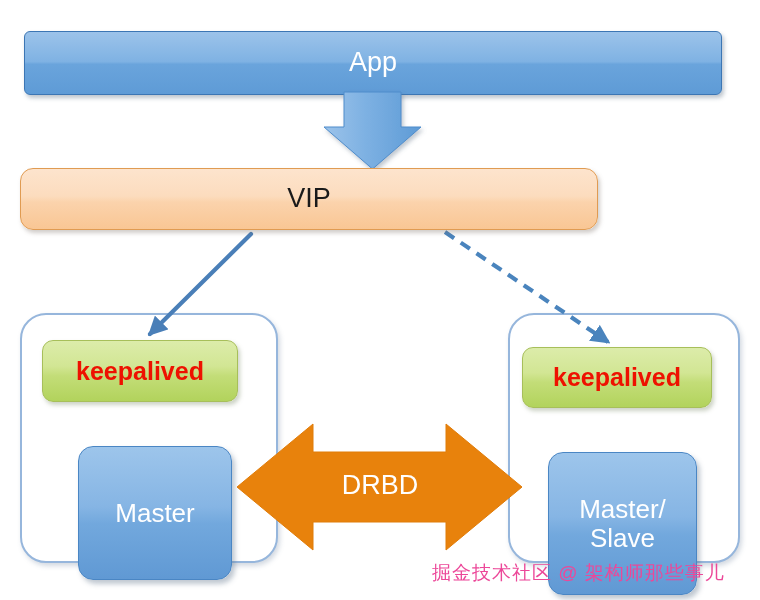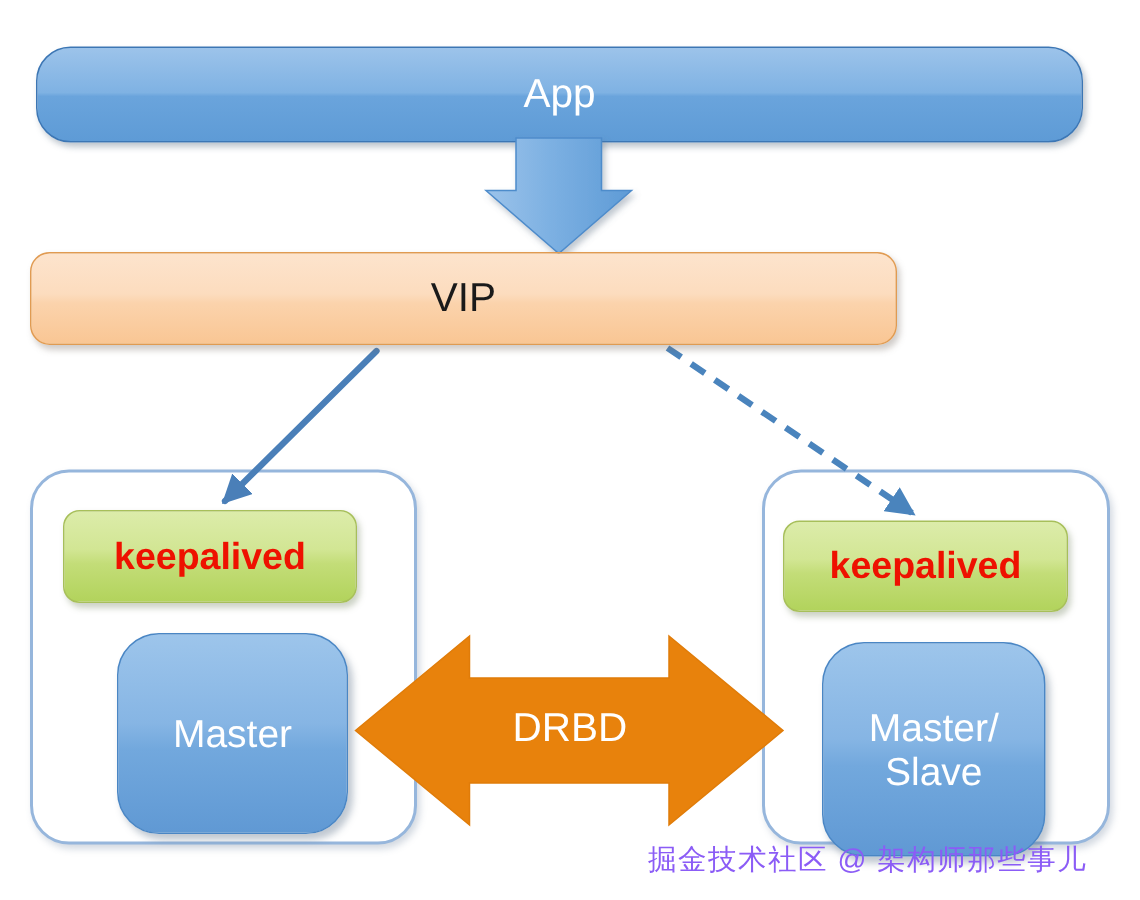--- a/index.html
+++ b/index.html
@@ -29,21 +29,21 @@
     line-height: 1.08;
     user-select: none;
   }
 
   
   .bar-app {
     left: 24px;
     top: 31px;
     width: 698px;
     height: 64px;
-    border-radius: 23px;
+    border-radius: 6px;
     border: 1px solid #3c76b4;
     background: linear-gradient(to bottom, #9cc3ea 0%, #7fb2e3 48%, #6aa4dc 52%, #5e9bd6 100%);
     box-shadow: 2px 3px 4px rgba(90, 110, 130, 0.40);
     color: #ffffff;
     font-size: 27px;
     text-align: right;
   }
   .bar-vip {
     left: 20px;
     top: 168px;
@@ -78,26 +78,27 @@
     color: #ee1100;
     font-size: 25px;
     font-weight: 600;
     justify-content: center;
   }
   #keepalived-left  { left: 42px;  top: 340px; width: 196px; height: 62px; }
   #keepalived-right { left: 522px; top: 347px; width: 190px; height: 61px; }
 
   
   .chip-blue {
-    border-radius: 28px;
+    border-radius: 15px;
     border: 1px solid #4a86c4;
     background: linear-gradient(to bottom, #9dc5eb 0%, #86b5e4 45%, #72a8dd 58%, #6099d4 100%);
     box-shadow: 3px 4px 5px rgba(90, 110, 135, 0.38);
     color: #ffffff;
     font-size: 26px;
+    margin-top: 24px;
   }
   #master-left  { left: 78px;  top: 422px; width: 154px; height: 134px; }
   #master-right { left: 548px; top: 428px; width: 149px; height: 143px; }
 
   
   .layer {
     position: absolute;
     left: 0;
     top: 0;
     width: 760px;
@@ -116,21 +117,21 @@
     color: #ffffff;
     font-size: 27px;
     z-index: 7;
     user-select: none;
   }
 
   .watermark {
     position: absolute;
     left: 432px;
     top: 560px;
-    color: #8b5cf6;
+    color: #ec4899;
     font-size: 19px;
     letter-spacing: 1px;
     white-space: nowrap;
     z-index: 9;
     user-select: none;
   }
 
   .z-top { z-index: 5; }
 </style>
 </head>

